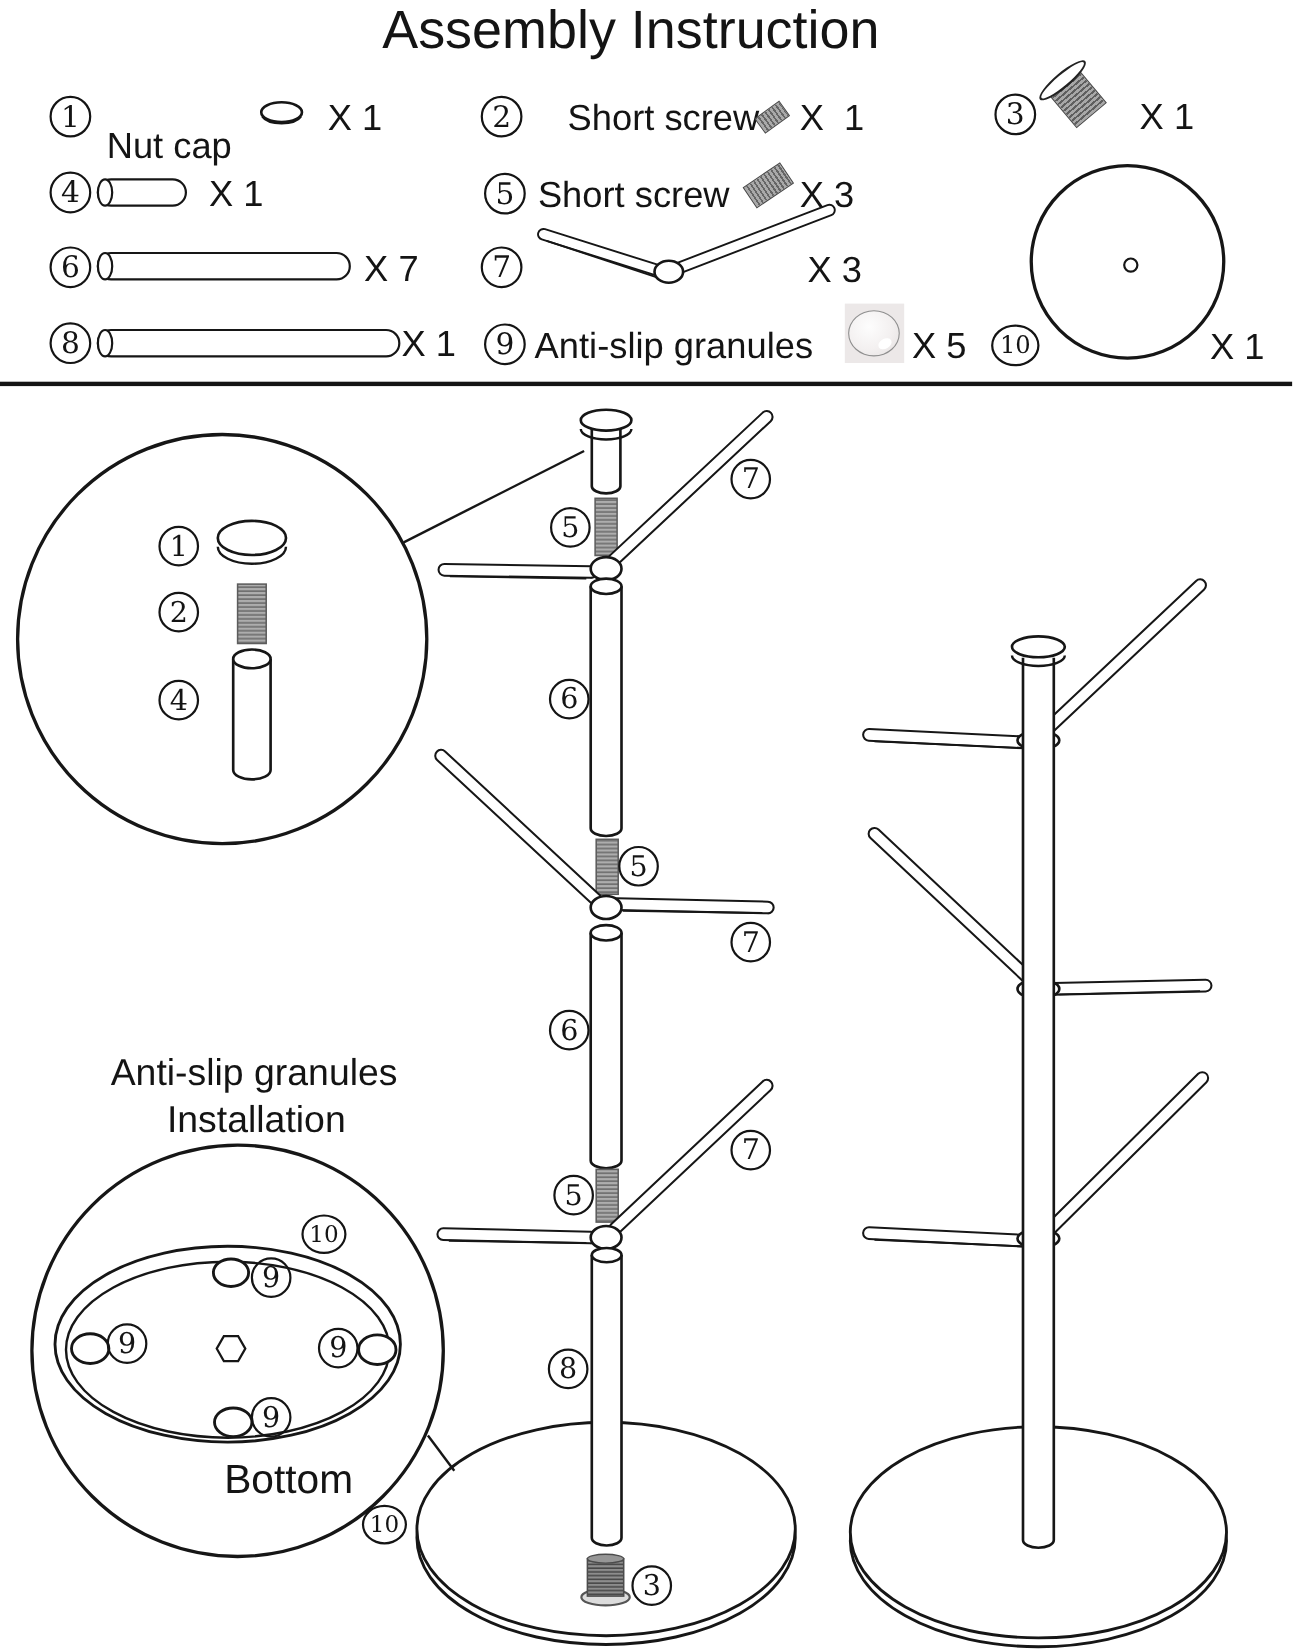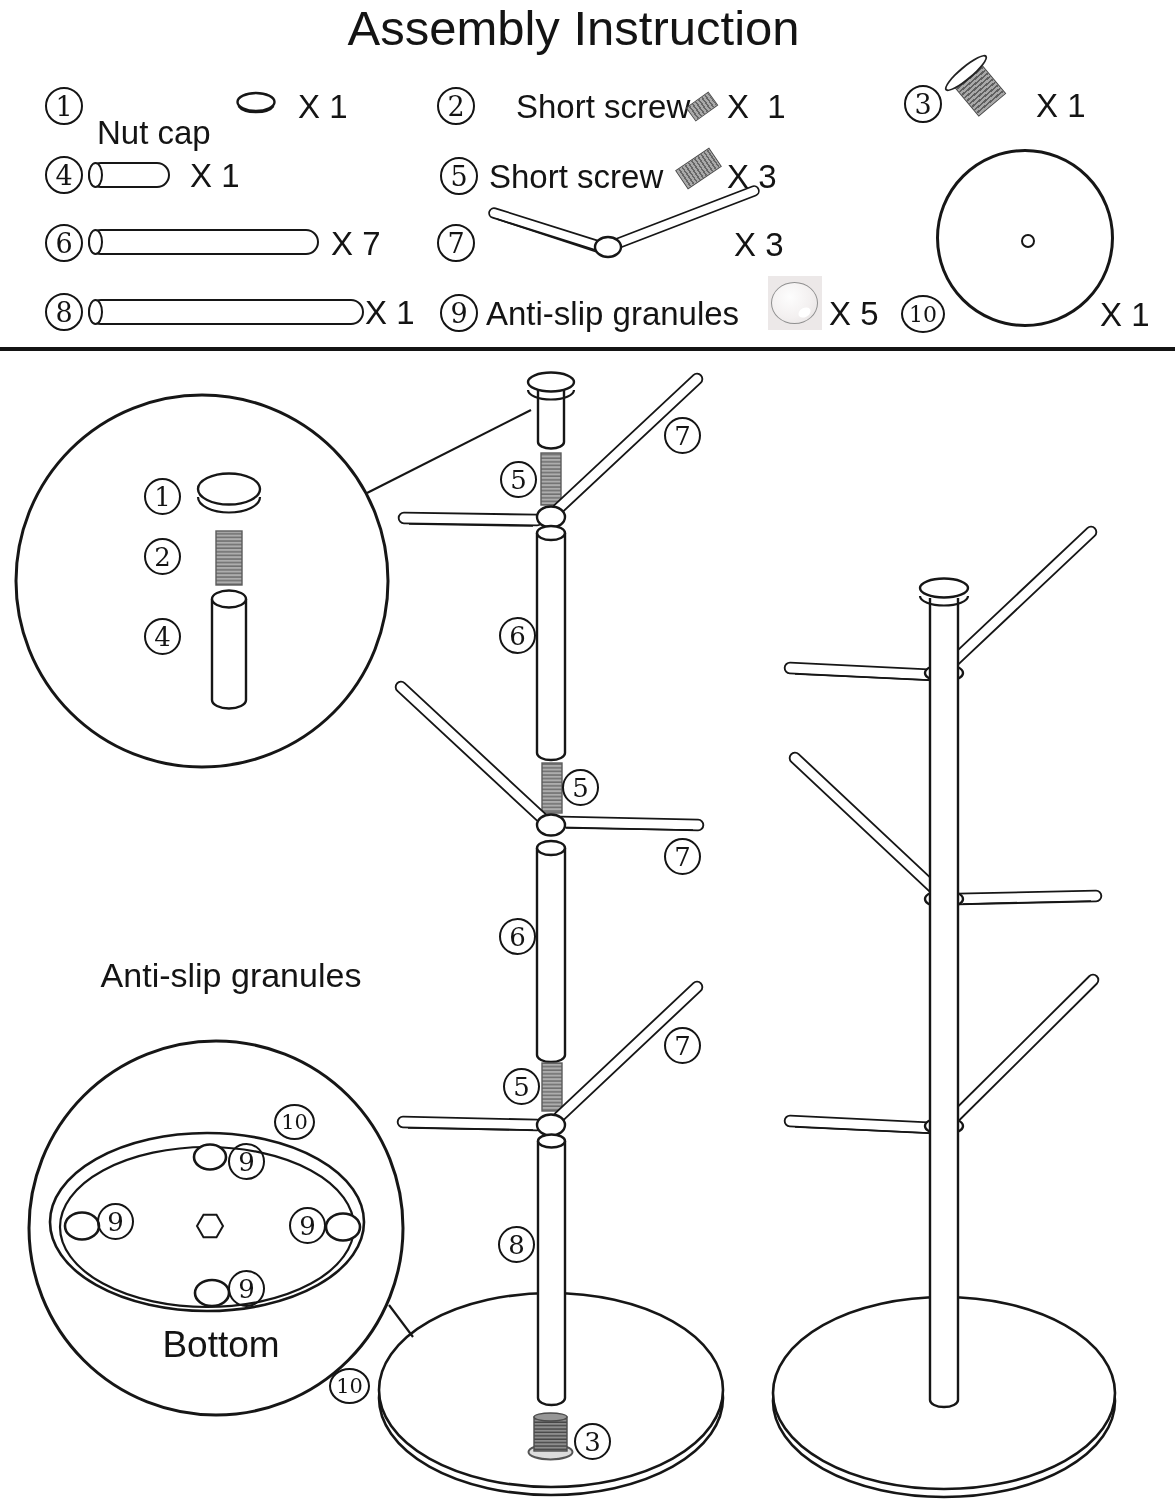--- a/index.html
+++ b/index.html
@@ -256,15 +256,16 @@
   <span class="abs co" style="left:574px;top:1423px;">3</span>
 
   <span class="abs co" style="left:228px;top:1143px;">9</span>
   <span class="abs co" style="left:97px;top:1203px;">9</span>
   <span class="abs co" style="left:289px;top:1207px;">9</span>
   <span class="abs co" style="left:228px;top:1270px;">9</span>
   <span class="abs co co10" style="left:274px;top:1104px;">10</span>
   <span class="abs co co10" style="left:329px;top:1368px;">10</span>
 
   <span class="abs dtext" style="left:31px;width:400px;top:956px;">Anti-slip granules</span>
-  <span class="abs btext" style="left:121px;width:200px;top:1324px;">Bottom</span>
+  <span class="abs dtext" style="left:33px;width:400px;top:999px;">Installation</span>
+  <span class="abs btext" style="left:121px;width:200px;top:1324px;text-align:right;">Bottom</span>
 
 </div>
 
 </body></html>

